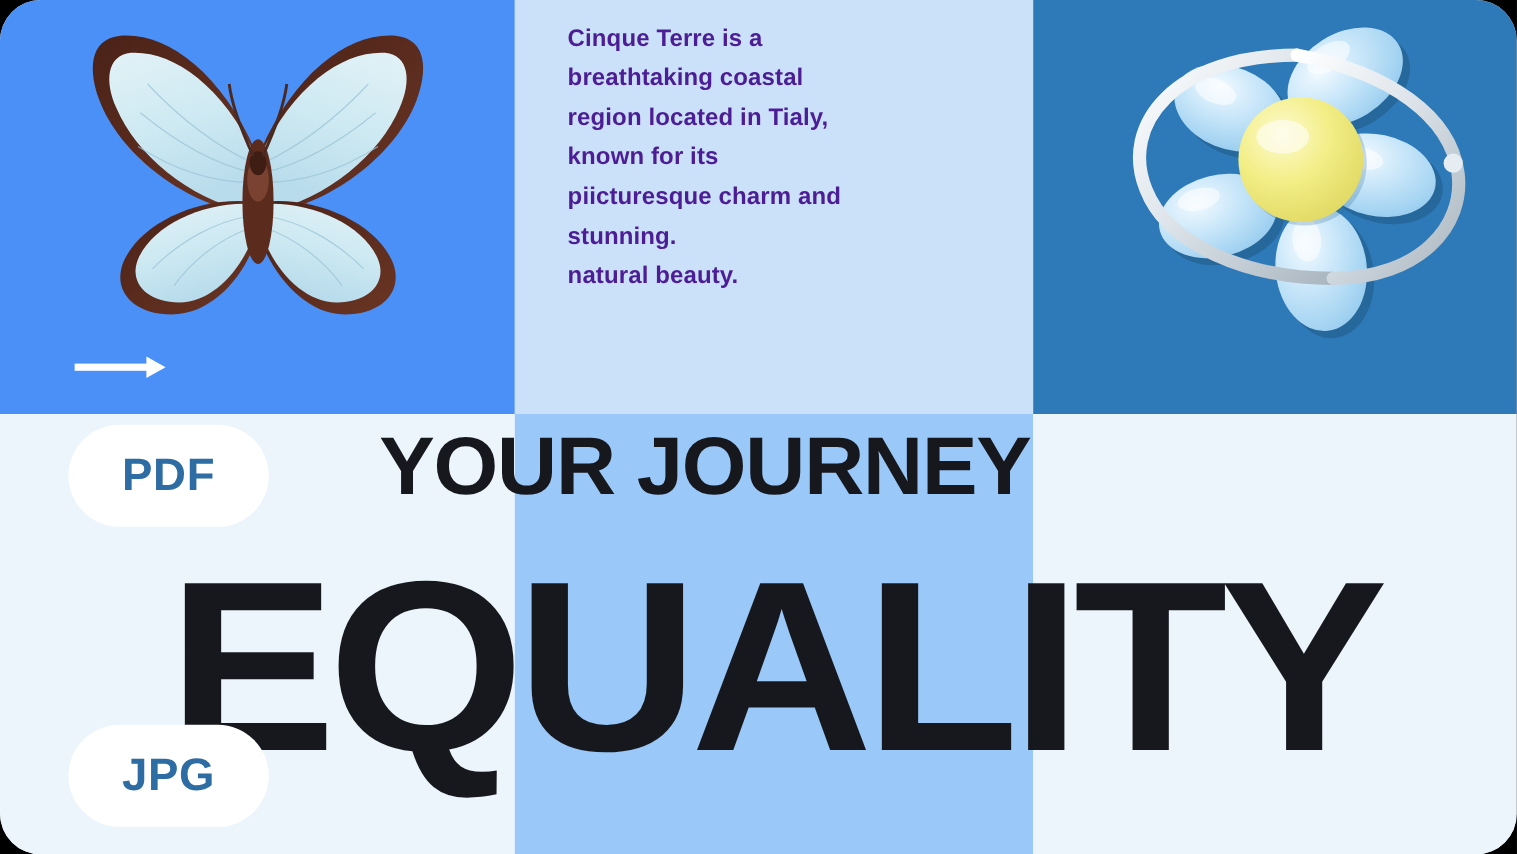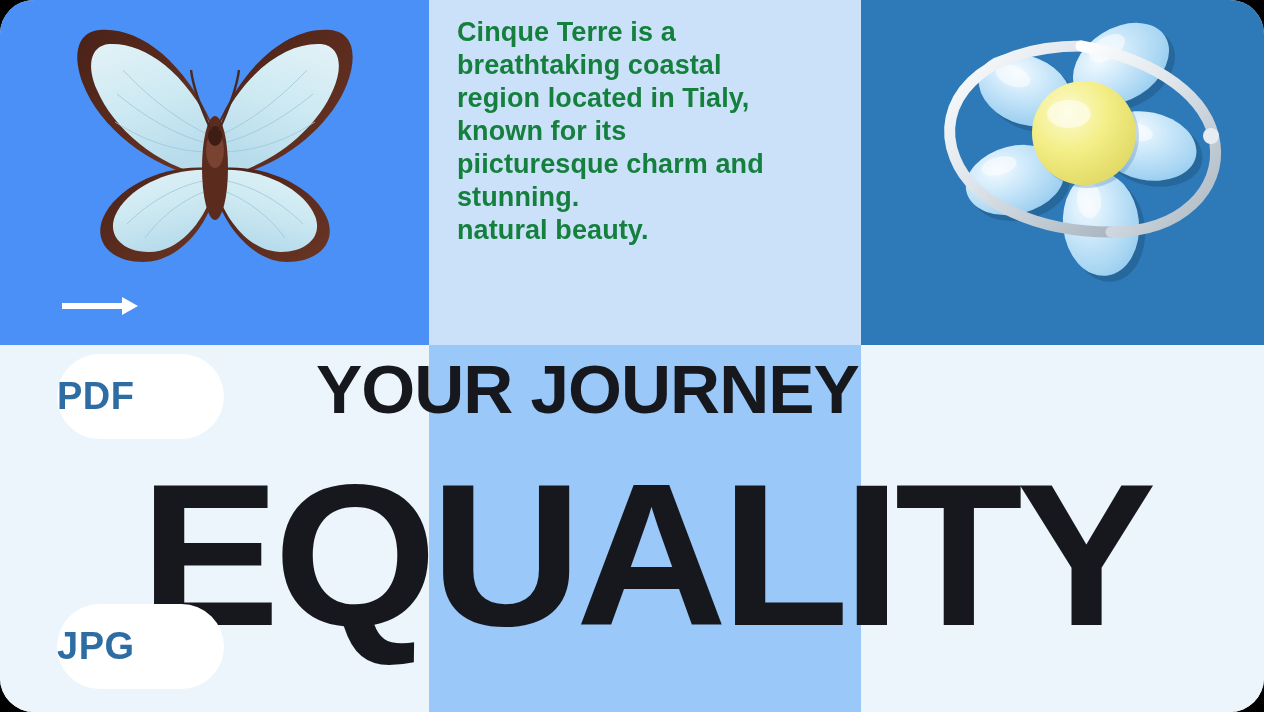--- a/index.html
+++ b/index.html
@@ -87,25 +87,25 @@
     left: 62px;
     top: 293px;
     width: 86px;
     height: 26px;
   }
   #arrow-link svg { display:block; width: 100%; height: 100%; }
 
   
   #description-text {
     position: absolute;
-    left: 28px;
+    left: 44px;
     top: 16px;
     width: 380px;
-    color: #15803d;
-    font-size: 27px;
+    color: #4c1d95;
+    font-size: 20px;
     line-height: 33px;
     font-weight: 700;
     letter-spacing: 0.1px;
     white-space: pre-line;
   }
 
   
   #flower-wrap {
     position: absolute;
     left: 60px;
@@ -118,21 +118,21 @@
   
   .pill {
     position: absolute;
     left: 57px;
     width: 167px;
     height: 85px;
     background: #FFFFFF;
     border-radius: 43px;
     display: flex;
     align-items: center;
-    justify-content: flex-start;
+    justify-content: center;
     z-index: 30;
   }
   .pill-label {
     color: #2E6DA4;
     font-size: 38px;
     font-weight: 700;
     letter-spacing: 0.5px;
   }
   #pill-pdf { top: 354px; }
   #pill-png { top: 471px; }

